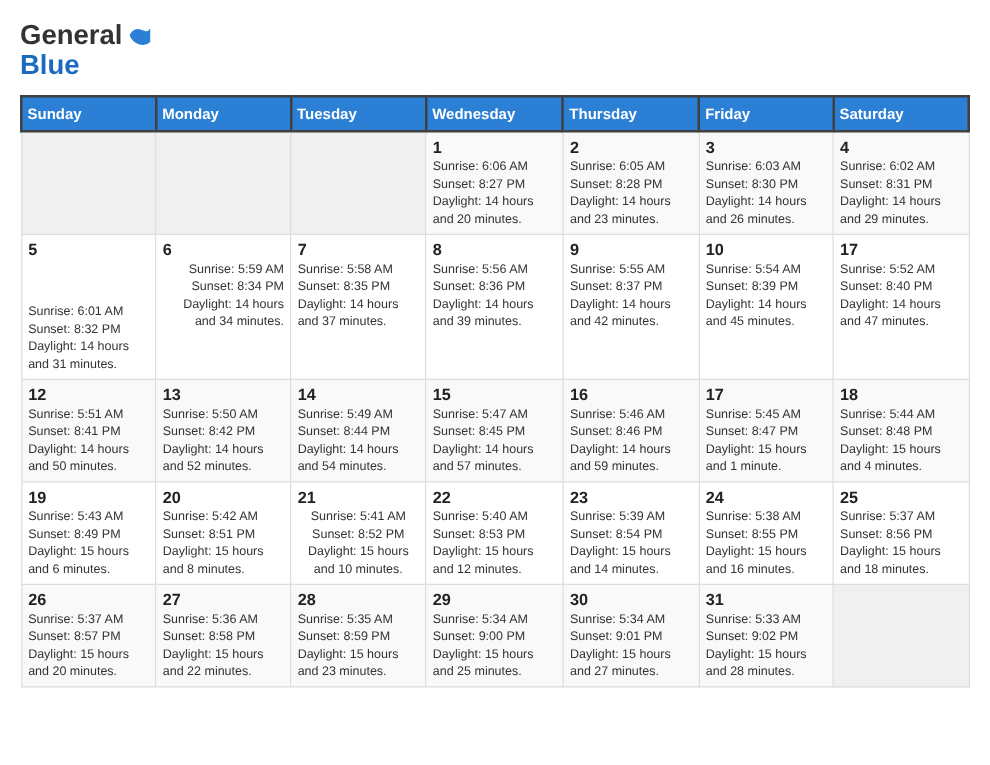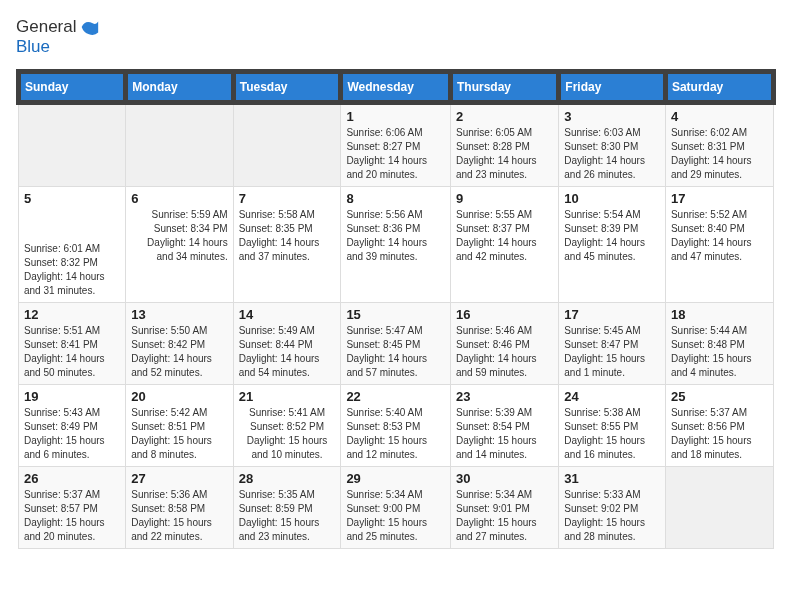--- a/index.html
+++ b/index.html
@@ -15,22 +15,22 @@
       justify-content: space-between;
       align-items: flex-start;
       margin-bottom: 12px;
     }
     .logo {
       display: flex;
       align-items: center;
       gap: 2px;
     }
     .logo-text {
-      font-size: 17px;
-      font-weight: normal;
+      font-size: 22px;
+      font-weight: bold;
       color: #333;
       line-height: 1.1;
     }
     .logo-blue { color: #1a6bbf; }
     .logo-icon {
       width: 22px;
       height: 22px;
       margin-left: 2px;
     }
     .title-block {
@@ -52,21 +52,21 @@
     }
     .calendar thead tr {
       background: #2b7fd4;
       color: #fff;
     }
     .calendar thead th {
       padding: 6px 4px;
       text-align: left;
       font-size: 12px;
       font-weight: 600;
-      border: 5px solid #404040;
+      border: 2px solid #404040;
     }
     .calendar tbody tr {
       border-bottom: 1px solid #ccc;
     }
     .calendar tbody td {
       vertical-align: top;
       padding: 4px 5px;
       border: 1px solid #ddd;
       width: 113px;
       min-height: 80px;

